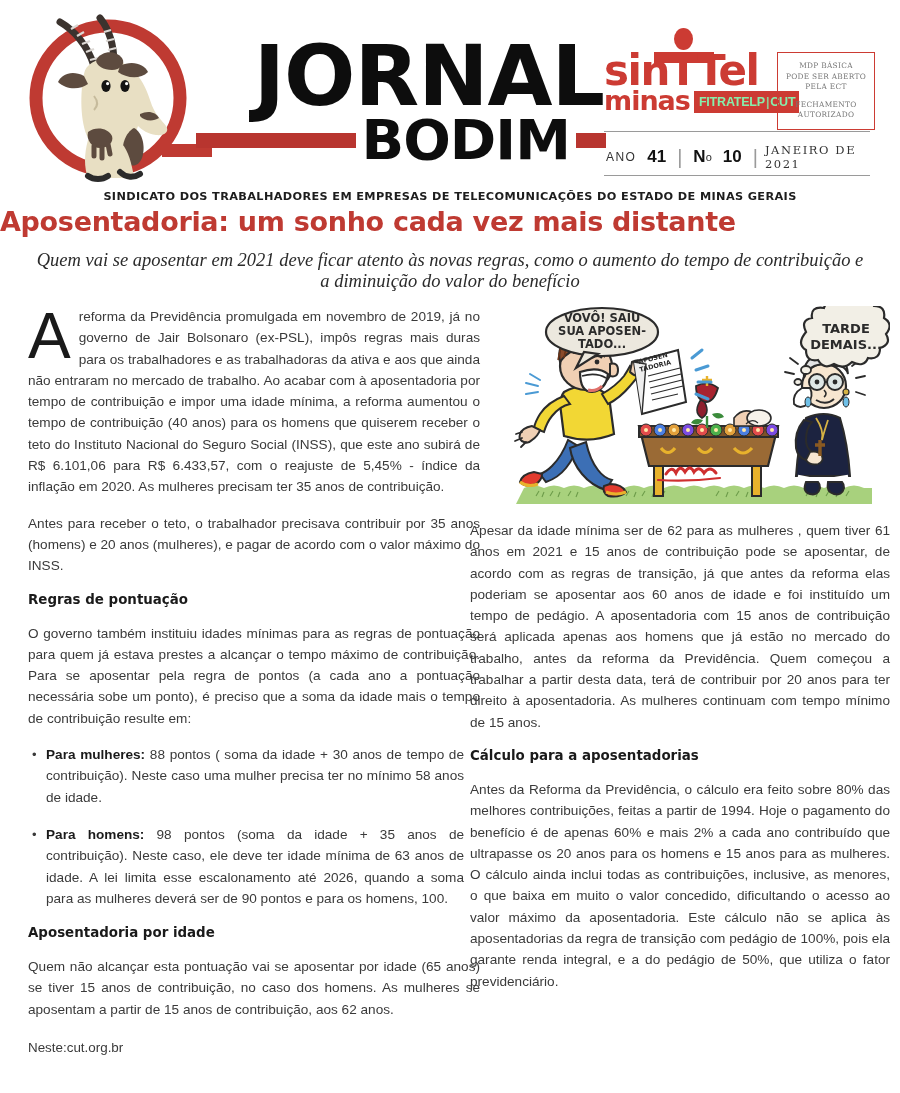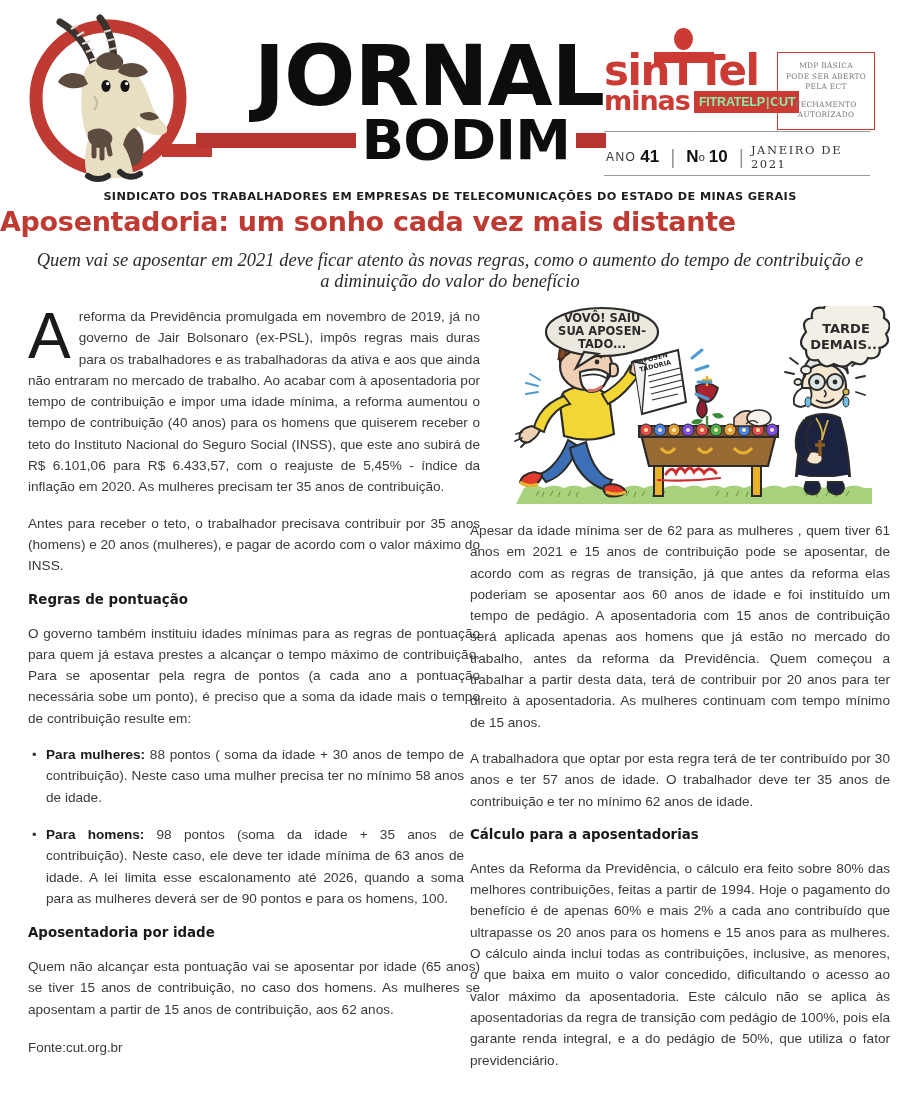--- a/index.html
+++ b/index.html
@@ -78,21 +78,21 @@
   .fit-sep { opacity:.8; padding:0 1px; }
 
   .sep-line { position:absolute; left:604px; top:131px; width:266px; height:1px; background:#9a9a9a; }
   .sep-line2 { position:absolute; left:604px; top:175px; width:266px; height:1px; background:#9a9a9a; }
 
   .issue-row {
     position:absolute; left:606px; top:142px; width:270px; height:30px;
     display:flex; align-items:center;
   }
   .issue-lab { font-size:12px; letter-spacing:1.4px; color:#333; }
-  .issue-val { font-size:17px; font-weight:bold; color:#111; margin-left:4px; }
+  .issue-val { font-size:17px; font-weight:bold; color:#111; margin-left:11px; }
   .issue-div { color:#9a9a9a; margin:0 11px; font-size:20px; font-weight:300; }
   .issue-div2 { color:#9a9a9a; margin:0 7px 0 11px; font-size:20px; font-weight:300; }
   .issue-date {
     font-family:"DejaVu Serif", serif;
     font-size:11.5px; letter-spacing:1.6px; color:#333;
   }
   .sup { font-size:11px; vertical-align:super; }
 
   .mdp-box {
     position:absolute; left:777px; top:52px; width:98px; height:78px;
@@ -293,21 +293,21 @@
 
     <ul class="bullets">
       <li><b>Para mulheres:</b><span> 88 pontos ( soma da idade + 30 anos de tempo de contribuição). Neste caso uma mulher precisa ter no mínimo 58 anos de idade.</span></li>
       <li><b>Para homens:</b><span> 98 pontos (soma da idade + 35 anos de contribuição). Neste caso, ele deve ter idade mínima de 63 anos de idade. A lei limita esse escalonamento até 2026, quando a soma para as mulheres deverá ser de 90 pontos e para os homens, 100.</span></li>
     </ul>
 
     <h3 class="sub">Aposentadoria por idade</h3>
 
     <p class="body">Quem não alcançar esta pontuação vai se aposentar por idade (65 anos) se tiver 15 anos de contribuição, no caso dos homens. As mulheres se aposentam a partir de 15 anos de contribuição, aos 62 anos.</p>
 
-    <div class="source">Fonte:cut.org.br</div>
+    <div class="source">Neste:cut.org.br</div>
   </div>
 
   <div class="col col-right">
 
     <div class="cartoon">
       <svg viewBox="0 0 384 205" width="384" height="205">
         <rect x="0" y="0" width="384" height="205" fill="#ffffff"></rect>
 
         <rect x="18" y="182" width="348" height="16" fill="#a8d17d"></rect>
         <path d="M18 182 q10 -5 20 0 q10 -5 20 0 q10 -5 20 0 q10 -5 20 0 q10 -5 20 0 q10 -5 20 0 q10 -5 20 0 q10 -5 20 0 q10 -5 20 0 q10 -5 20 0 q10 -5 20 0 q10 -5 20 0 q10 -5 20 0 q10 -5 20 0 q10 -5 20 0 q10 -5 20 0 q10 -5 20 0 l0 16 l-348 0 Z" fill="#a8d17d"></path>
@@ -496,19 +496,18 @@
           </g>
         </g>
       </svg>
     </div>
 
     <div style="height:214px;"></div>
 
     <p class="body">Apesar da idade mínima ser de 62 para as mulheres , quem tiver 61 anos em 2021 e 15 anos de contribuição pode se aposentar, de acordo com as regras de transição, já que antes da reforma elas poderiam se aposentar aos 60 anos de idade e foi instituído um tempo de pedágio. A aposentadoria com 15 anos de contribuição será aplicada apenas aos homens que já estão no mercado do trabalho, antes da reforma da Previdência. Quem começou a trabalhar a partir desta data, terá de contribuir por 20 anos para ter direito à aposentadoria. As mulheres continuam com tempo mínimo de 15 anos.</p>
 
 
-    <p class="body">A trabalhadora que optar por esta regra terá de ter contribuído por 30 anos e ter 57 anos de idade. O trabalhador deve ter 35 anos de contribuição e ter no mínimo 62 anos de idade.</p>
 
     <h3 class="sub">Cálculo para a aposentadorias</h3>
 
     <p class="body">Antes da Reforma da Previdência, o cálculo era feito sobre 80% das melhores contribuições, feitas a partir de 1994. Hoje o pagamento do benefício é de apenas 60% e mais 2% a cada ano contribuído que ultrapasse os 20 anos para os homens e 15 anos para as mulheres. O cálculo ainda inclui todas as contribuições, inclusive, as menores, o que baixa em muito o valor concedido, dificultando o acesso ao valor máximo da aposentadoria. Este cálculo não se aplica às aposentadorias da regra de transição com pedágio de 100%, pois ela garante renda integral, e a do pedágio de 50%, que utiliza o fator previdenciário.</p>
   </div>
 </div>
 
 </body></html>

